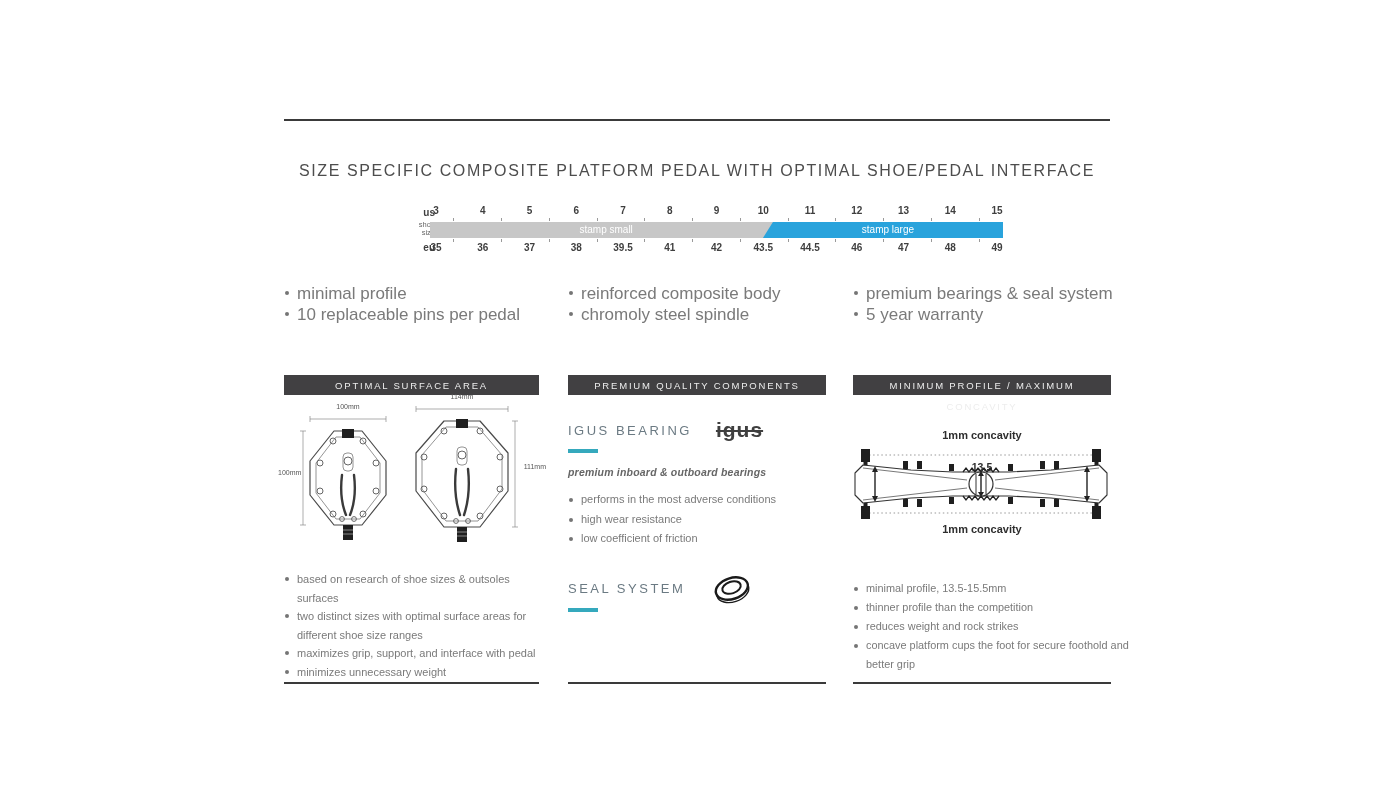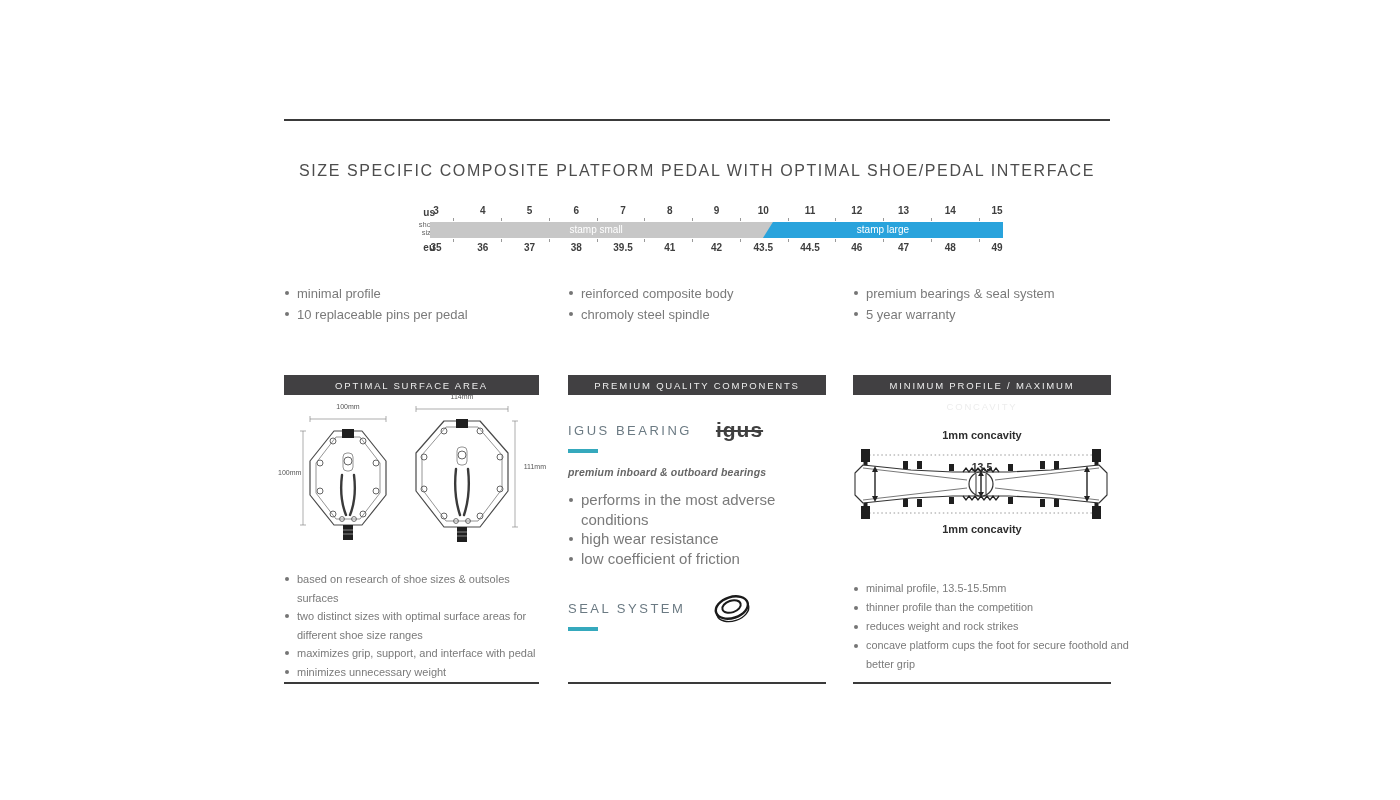--- a/index.html
+++ b/index.html
@@ -20,27 +20,27 @@
   .cl-eu{position:absolute;top:37px;right:1px;font-weight:bold;font-size:10px;}
   .chart-main{position:absolute;left:27px;top:0;width:573px;}
   .num-row{display:flex;justify-content:space-between;margin:0 -14px;height:13px;}
   .num-row span{width:40px;text-align:center;font-size:10px;font-weight:bold;color:#3f3f3f;}
   .tick-row{display:flex;justify-content:space-around;height:4px;align-items:flex-start;}
   .tick-row.bottom{align-items:flex-end;}
   .tick-row i{width:1px;height:3px;background:#9a9a9a;}
   .bar{position:relative;height:16px;background:#c7c7c7;overflow:hidden;}
   .seg-large{position:absolute;left:58.1%;right:0;top:0;bottom:0;background:#29a3dc;
              clip-path:polygon(10px 0,100% 0,100% 100%,0 100%);}
-  .seg-label{position:absolute;top:0;line-height:16px;font-size:10px;color:#fff;}
+  .seg-label{position:absolute;top:0;line-height:16px;font-size:10px;color:#fff;padding-left:10px;}
   .small-label{left:0;width:58%;text-align:center;}
   .large-label{left:58.1%;right:0;text-align:center;}
 
   
   ul.plain{list-style:none;margin:0;padding:0;}
-  li.bullet{position:relative;padding-left:13px;font-size:13px;color:#7a7a7a;line-height:21px;}
+  li.bullet{position:relative;padding-left:13px;font-size:17px;color:#7a7a7a;line-height:21px;}
   li.bullet::before{content:"";position:absolute;left:1px;top:8px;width:4px;height:4px;
                     border-radius:50%;background:#757575;}
   .features{position:absolute;top:283px;left:0;}
   .feat-col{position:absolute;top:0;}
   .feat-1{left:284px;width:260px;} .feat-2{left:568px;width:260px;} .feat-3{left:853px;width:260px;}
 
   
   .col{position:absolute;top:375px;}
   .col-1{left:284px;width:255px;} .col-2{left:568px;width:258px;} .col-3{left:853px;width:258px;}
   .col-header{height:20px;background:#414042;color:#ededed;font-size:9.5px;letter-spacing:1.8px;
@@ -66,21 +66,21 @@
   .col1-bullets li.bullet::before{top:7px;}
 
   
   .sub-heading{display:flex;align-items:center;gap:24px;margin-top:22px;height:26px;}
   .sh-text{font-size:13px;letter-spacing:2.5px;color:#6b7a83;}
   .igus-logo{font-size:21px;font-weight:bold;color:#3f3f3f;text-decoration:line-through;
              letter-spacing:1px;line-height:22px;}
   .accent-bar{width:30px;height:4px;background:#35a9bd;margin-top:6px;}
   .subtitle{font-style:italic;font-weight:bold;font-size:10.5px;color:#666;margin-top:13px;letter-spacing:.2px;}
   .col-2 ul{margin-top:12px;}
-  .col-2 li.bullet{font-size:15px;line-height:19.5px;}
+  .col-2 li.bullet{font-size:11px;line-height:19.5px;}
   .seal-head{margin-top:27px;}
 
   
   .profile-diagram{position:relative;margin-top:36px;height:104px;}
   .profile-diagram svg{position:absolute;left:0;top:12px;}
   .conc{position:absolute;left:0;right:0;text-align:center;font-weight:bold;font-size:11px;color:#2e2e2e;}
   .conc-top{top:-2px;} .conc-bottom{top:92px;}
   .hdim{position:absolute;font-weight:bold;font-size:10.5px;color:#2e2e2e;}
   .h-left{left:28px;top:44px;} .h-right{right:36px;top:44px;}
   .h-center{left:0;right:0;text-align:center;top:30px;}

